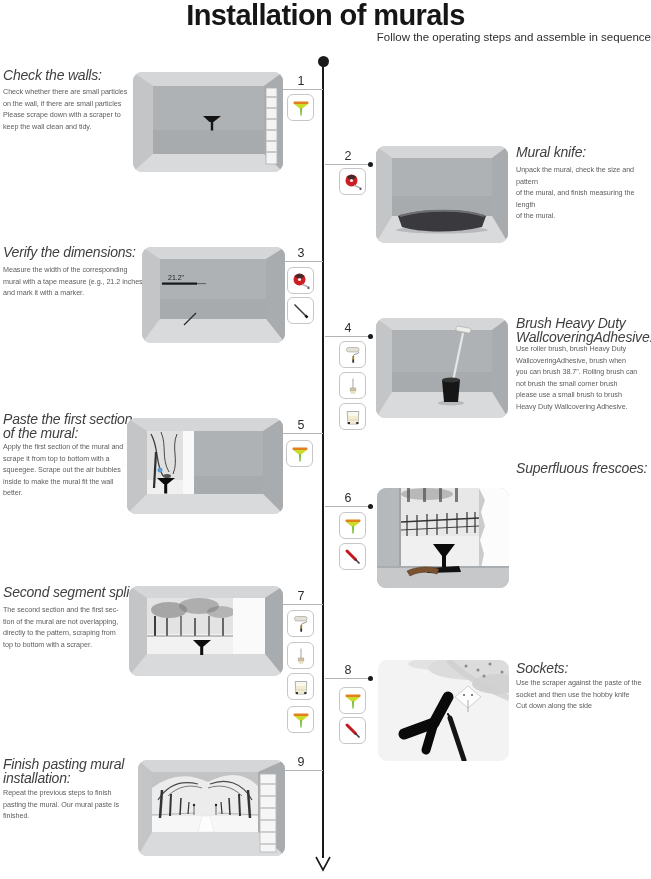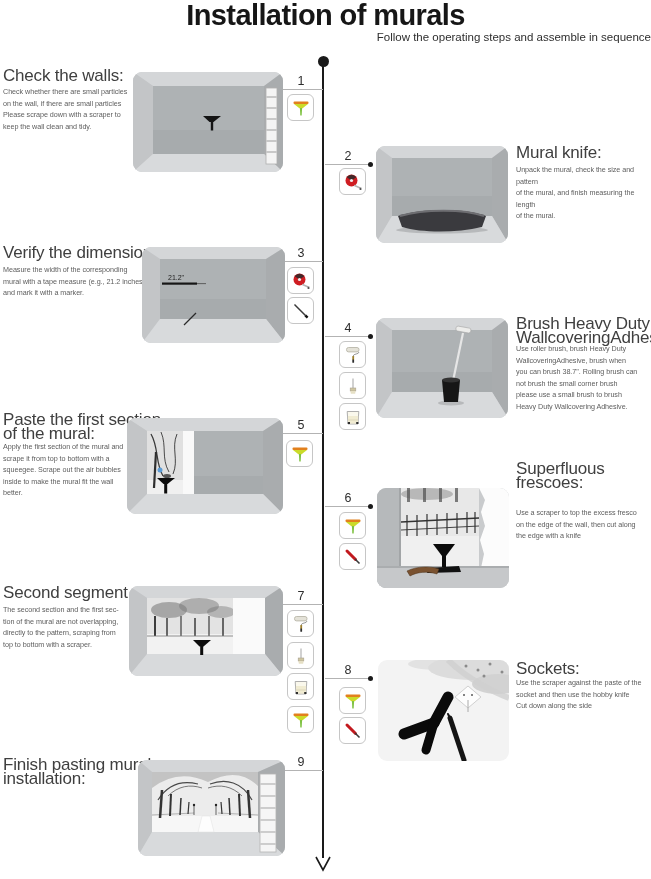--- a/index.html
+++ b/index.html
@@ -8,21 +8,21 @@
   .title{position:absolute;top:-2px;left:0;right:0;text-align:center;
          font-size:29px;font-weight:bold;letter-spacing:-0.6px;color:#161616;line-height:34px;}
   .subtitle{position:absolute;top:31px;left:0;right:0;text-align:right;
             font-size:11.5px;color:#2e2e2e;}
   .tl-line{position:absolute;left:322px;top:61px;width:2px;height:797px;background:#1a1a1a;}
   .tl-dot{position:absolute;left:318px;top:56px;width:11px;height:11px;border-radius:50%;background:#1a1a1a;}
   .tl-arrow{position:absolute;left:314px;top:855px;}
   .num{position:absolute;width:28px;text-align:center;font-size:12.5px;color:#2d2d2d;}
   .tick{position:absolute;height:1px;background:#b3b3b3;}
   .tdot{position:absolute;width:5px;height:5px;border-radius:50%;background:#1a1a1a;}
-  .h{position:absolute;font-size:17px;line-height:13.5px;color:#3f3f3f;white-space:pre-line;letter-spacing:-0.2px;}
+  .h{position:absolute;font-size:14px;line-height:13.5px;color:#3f3f3f;white-space:pre-line;letter-spacing:-0.2px;font-style:italic;}
   .b{position:absolute;font-size:7.2px;line-height:11.6px;color:#5d5d5d;white-space:pre-line;letter-spacing:-0.05px;}
   .ibox{position:absolute;width:27px;height:27px;border:1px solid #c6c6c6;border-radius:6px;
         background:#fff;display:flex;align-items:center;justify-content:center;box-sizing:border-box;}
   .ph{position:absolute;border-radius:9px;overflow:hidden;}
   .ph svg{display:block;}
 </style>
 </head>
 <body>
 
 <div class="canvas">
@@ -99,37 +99,37 @@
 
   <div class="h" style="left:3px;top:413px">Paste the first section
 of the mural:</div>
   <div class="b" style="left:3px;top:441px">Apply the first section of the mural and
 scrape it from top to bottom with a
 squeegee. Scrape out the air bubbles
 inside to make the mural fit the wall
 better.</div>
 
   <div class="h" style="left:516px;top:462px">Superfluous frescoes:</div>
-  <div class="b" style="left:516px;top:507px">Use a scraper to top the excess fresco
-on the edge of the wall, then cut along
-the edge with a knife</div>
 
   <div class="h" style="left:3px;top:586px">Second segment splicing:</div>
   <div class="b" style="left:3px;top:604px">The second section and the first sec-
 tion of the mural are not overlapping,
 directly to the pattern, scraping from
 top to bottom with a scraper.</div>
 
   <div class="h" style="left:516px;top:662px">Sockets:</div>
   <div class="b" style="left:516px;top:677px">Use the scraper against the paste of the
 socket and then use the hobby knife
 Cut down along the side</div>
 
   <div class="h" style="left:3px;top:758px">Finish pasting mural
 installation:</div>
+  <div class="b" style="left:3px;top:787px">Repeat the previous steps to finish
+pasting the mural. Our mural paste is
+finished.</div>
 
   <div class="ibox" style="left:287px;top:94px">
     <svg width="20" height="20" viewBox="0 0 20 20">
         <rect x="2.5" y="3.5" width="15" height="2.6" rx="1" fill="#e2801d"></rect>
         <path d="M3 6 L17 6 L11.6 10.2 L8.4 10.2 Z" fill="#cbdb2a"></path>
         <path d="M8.9 10 L11.1 10 L10.7 17.5 L9.3 17.5 Z" fill="#7fc241"></path>
       </svg>
   </div>
 
   <div class="ibox" style="left:339px;top:168px">

